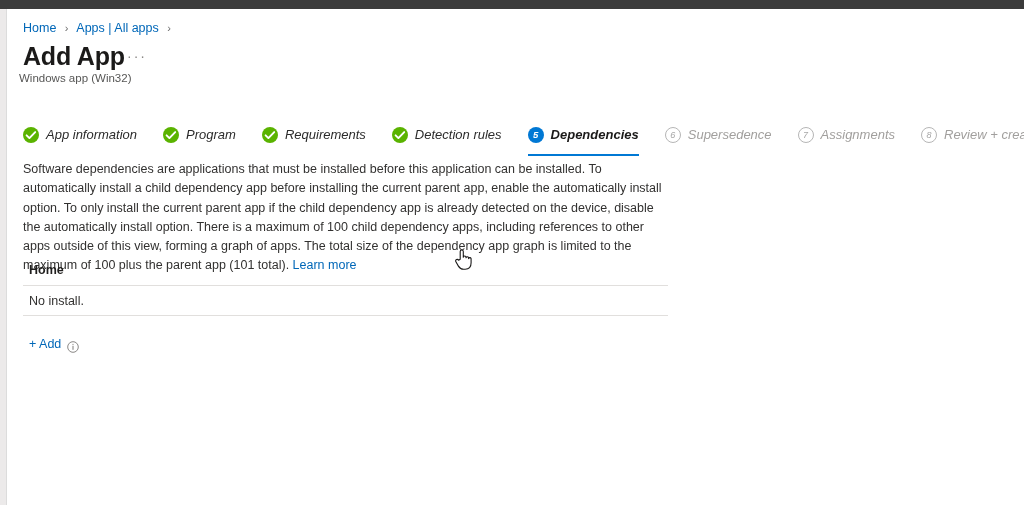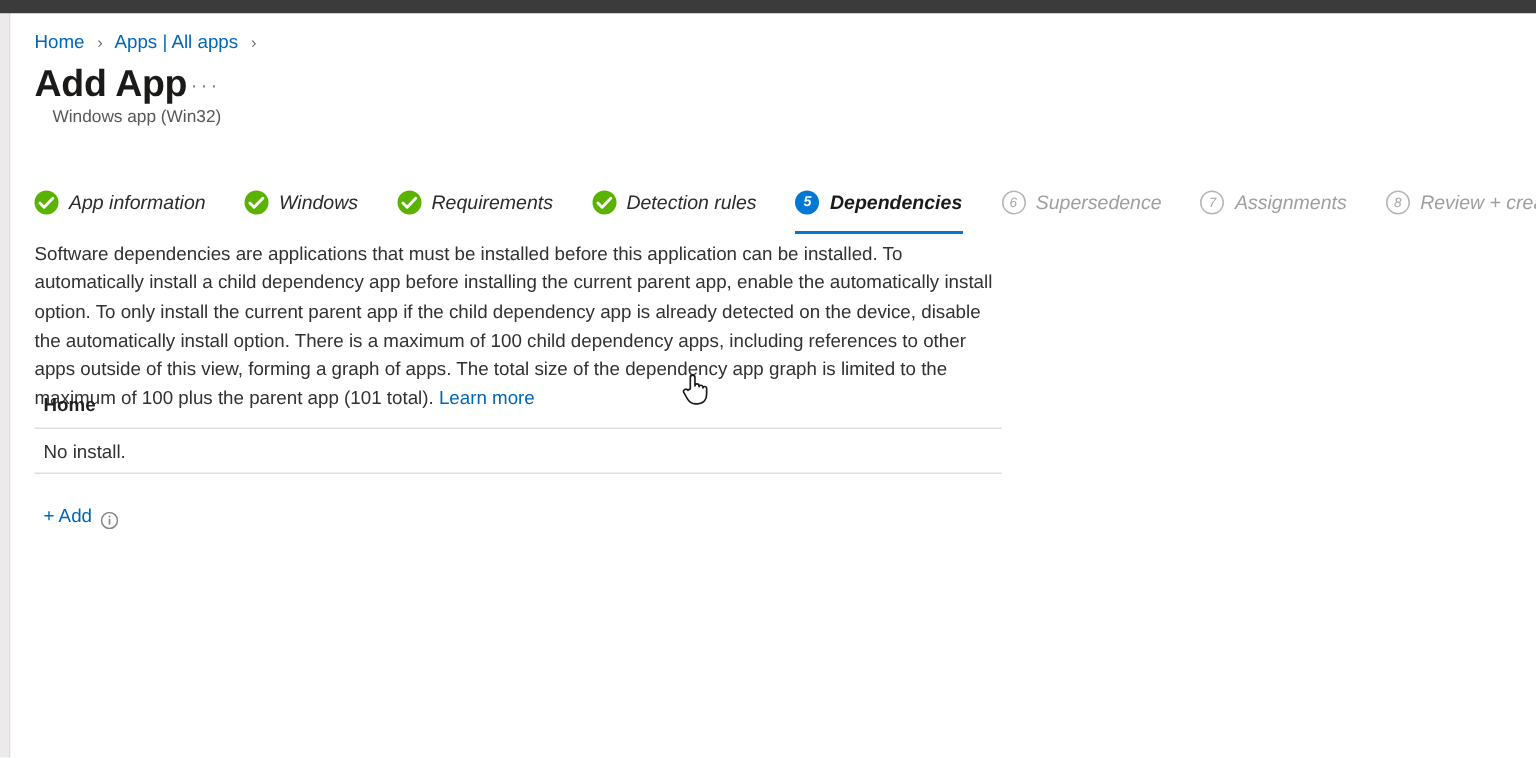--- a/index.html
+++ b/index.html
@@ -94,21 +94,21 @@
     font-size: 14px;
     letter-spacing: 2px;
     color: #8a8886;
     cursor: pointer;
     line-height: 18px;
     user-select: none;
   }
   #page-subtitle {
     position: absolute;
     top: 62px;
-    left: 28px;
+    left: 12px;
     font-size: 11.5px;
     color: #575756;
     line-height: 15px;
     white-space: nowrap;
   }
 
   
   #wizard {
     position: absolute;
     top: 110px;
@@ -303,21 +303,21 @@
         </span>
         <span class="label">App information</span>
       </div>
 
       <div class="step done">
         <span class="marker">
           <svg width="16" height="16" viewBox="0 0 16 16" aria-hidden="true">
             <path d="M3.6 8.3 L6.4 11.1 L12.2 5.1" fill="none" stroke="#ffffff" stroke-width="1.9" stroke-linecap="round" stroke-linejoin="round"></path>
           </svg>
         </span>
-        <span class="label">Windows</span>
+        <span class="label">Program</span>
       </div>
 
       <div class="step done">
         <span class="marker">
           <svg width="16" height="16" viewBox="0 0 16 16" aria-hidden="true">
             <path d="M3.6 8.3 L6.4 11.1 L12.2 5.1" fill="none" stroke="#ffffff" stroke-width="1.9" stroke-linecap="round" stroke-linejoin="round"></path>
           </svg>
         </span>
         <span class="label">Requirements</span>
       </div>

